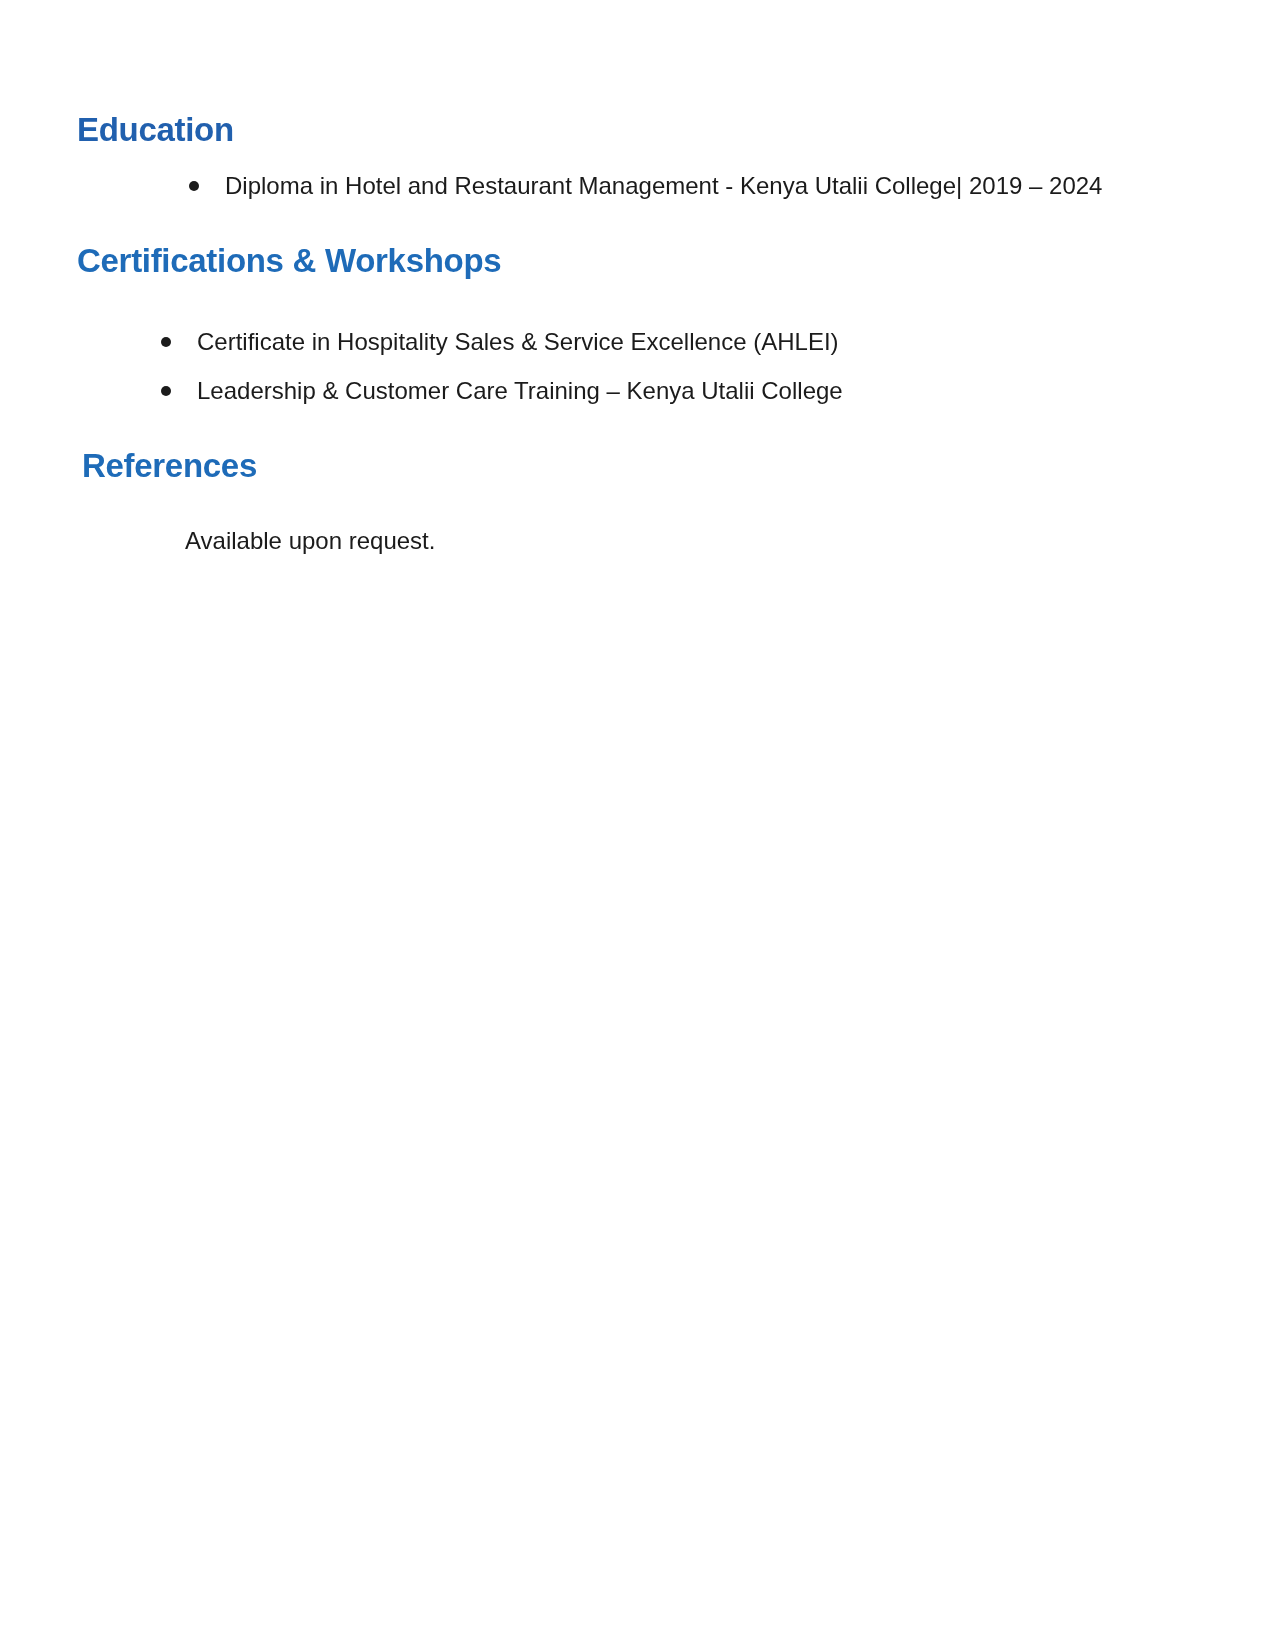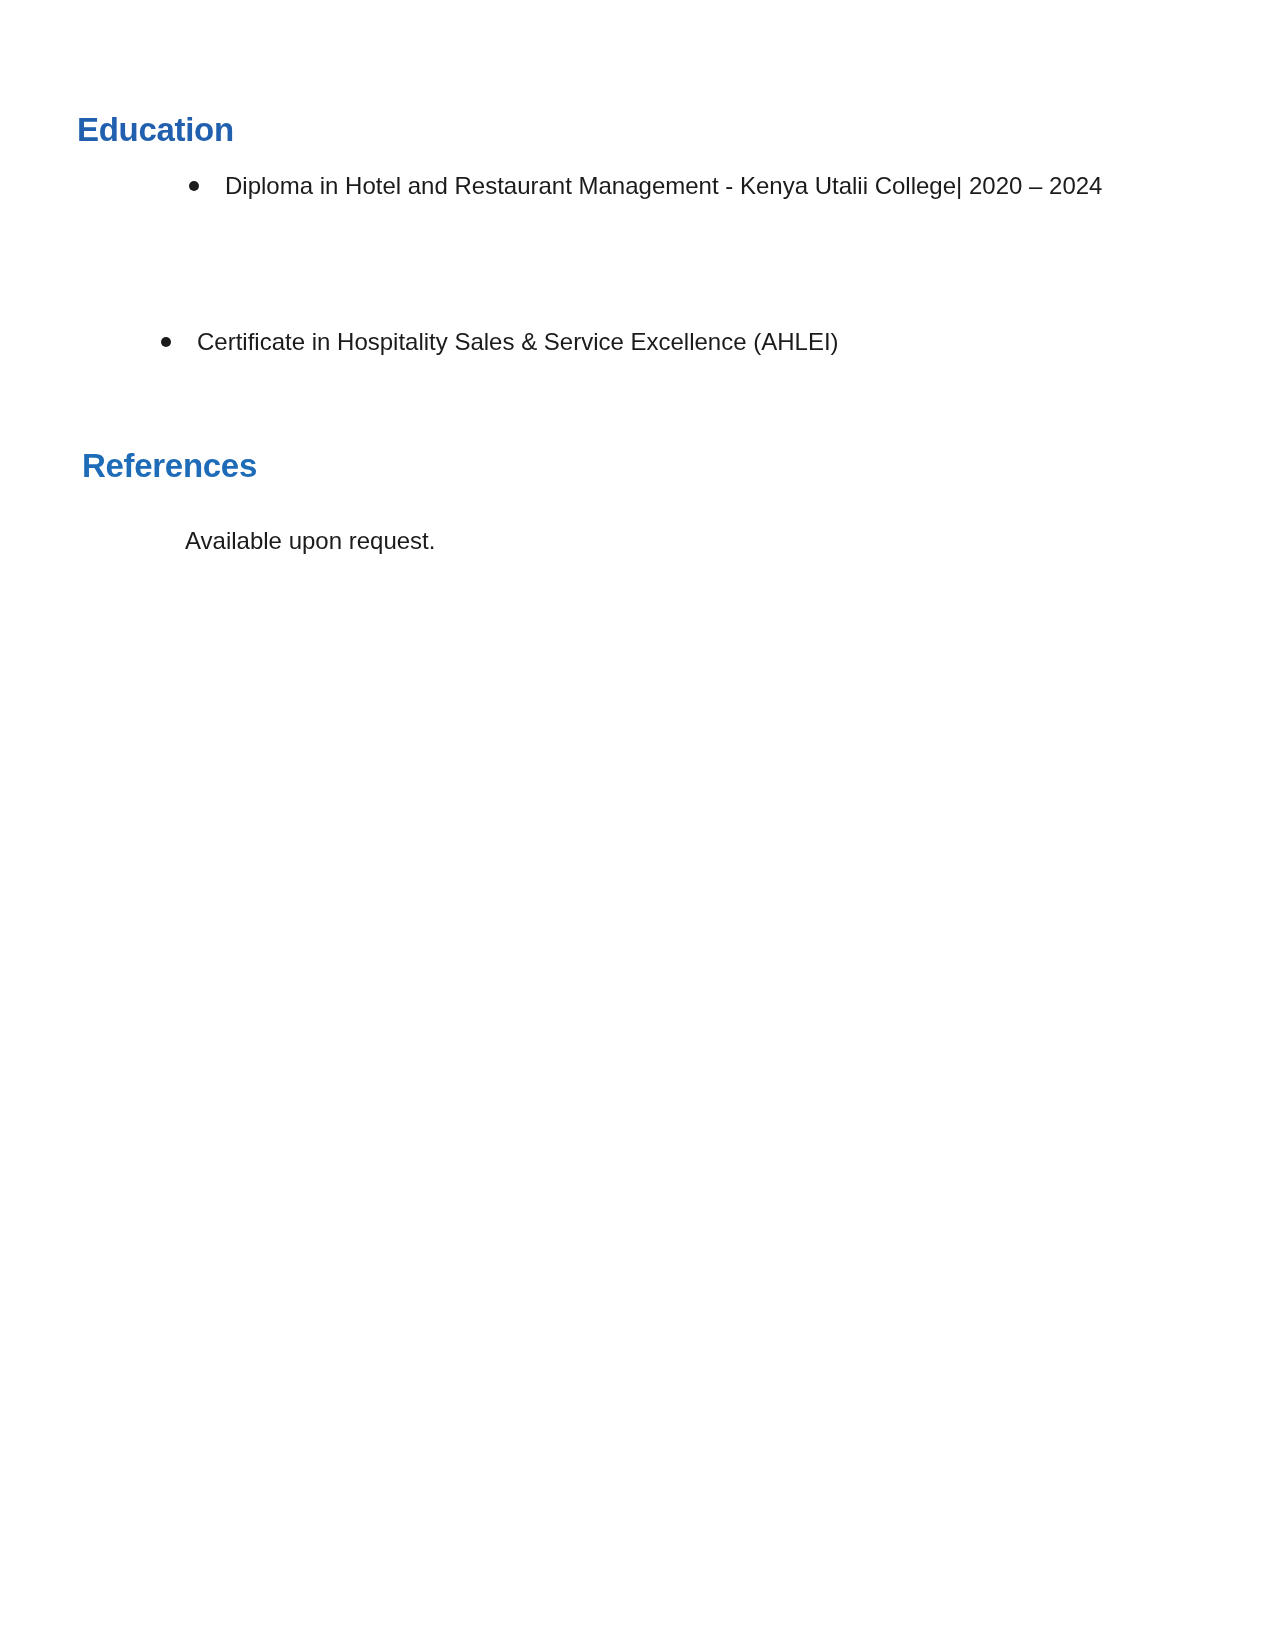--- a/index.html
+++ b/index.html
@@ -66,27 +66,32 @@
 </style>
 </head>
 <body>
 
 <div class="page">
 
   <h2 class="heading h-education">Education</h2>
 
   <div class="bullet-row row-diploma">
     <span class="dot"></span>
-    <span class="body-text">Diploma in Hotel and Restaurant Management - Kenya Utalii College| 2020 – 2024</span>
+    <span class="body-text">Diploma in Hotel and Restaurant Management - Kenya Utalii College| 2019 – 2024</span>
   </div>
 
+  <h2 class="heading h-certs">Certifications &amp; Workshops</h2>
 
   <div class="bullet-row row-cert1">
     <span class="dot"></span>
     <span class="body-text">Certificate in Hospitality Sales &amp; Service Excellence (AHLEI)</span>
   </div>
 
+  <div class="bullet-row row-cert2">
+    <span class="dot"></span>
+    <span class="body-text">Leadership &amp; Customer Care Training – Kenya Utalii College</span>
+  </div>
 
   <h2 class="heading h-refs">References</h2>
 
   <p class="para para-refs body-text">Available upon request.</p>
 
 </div>
 
 </body></html>

